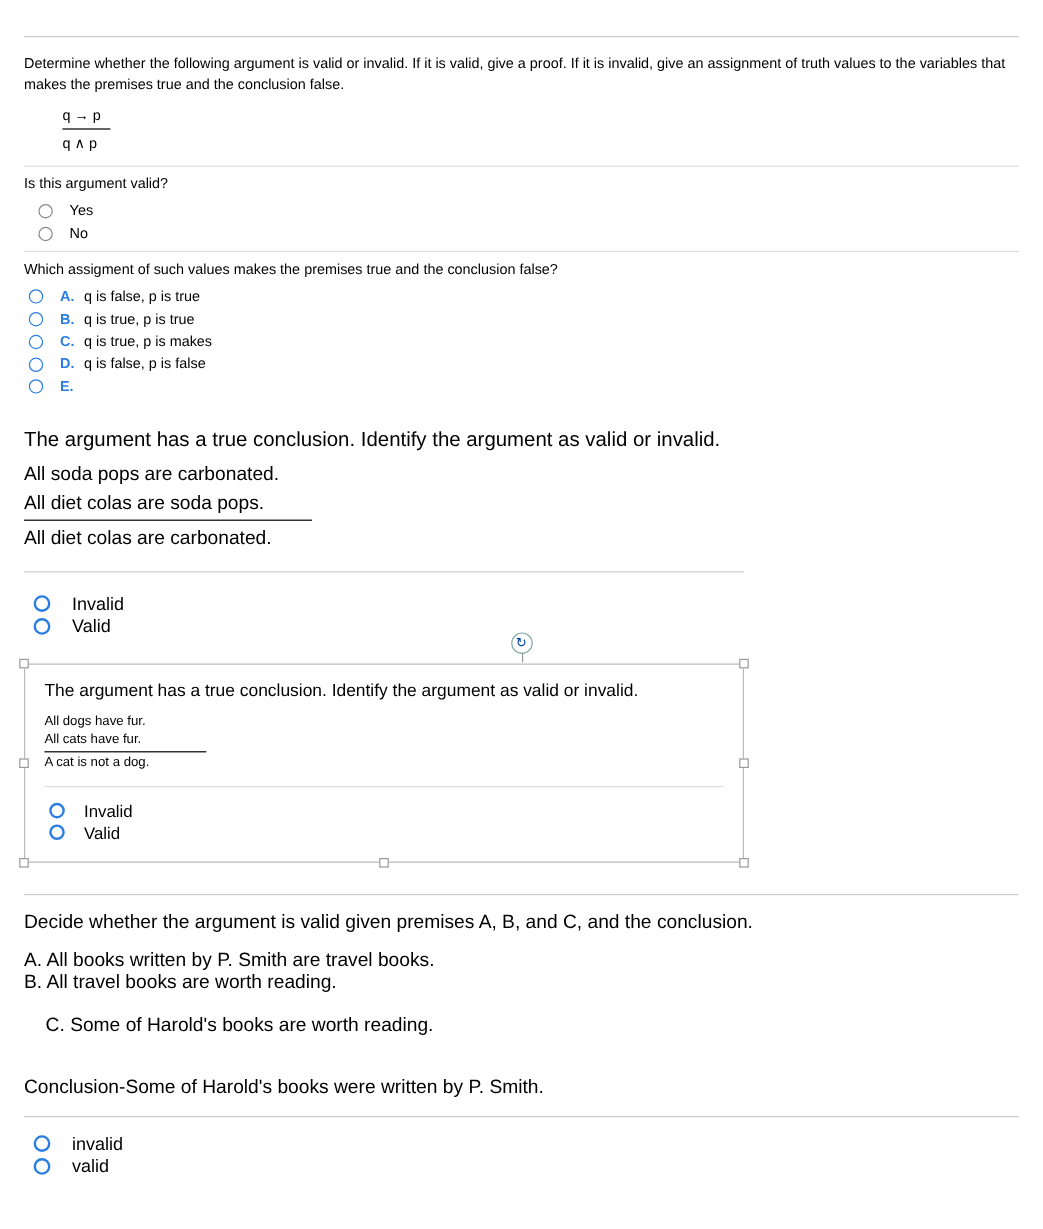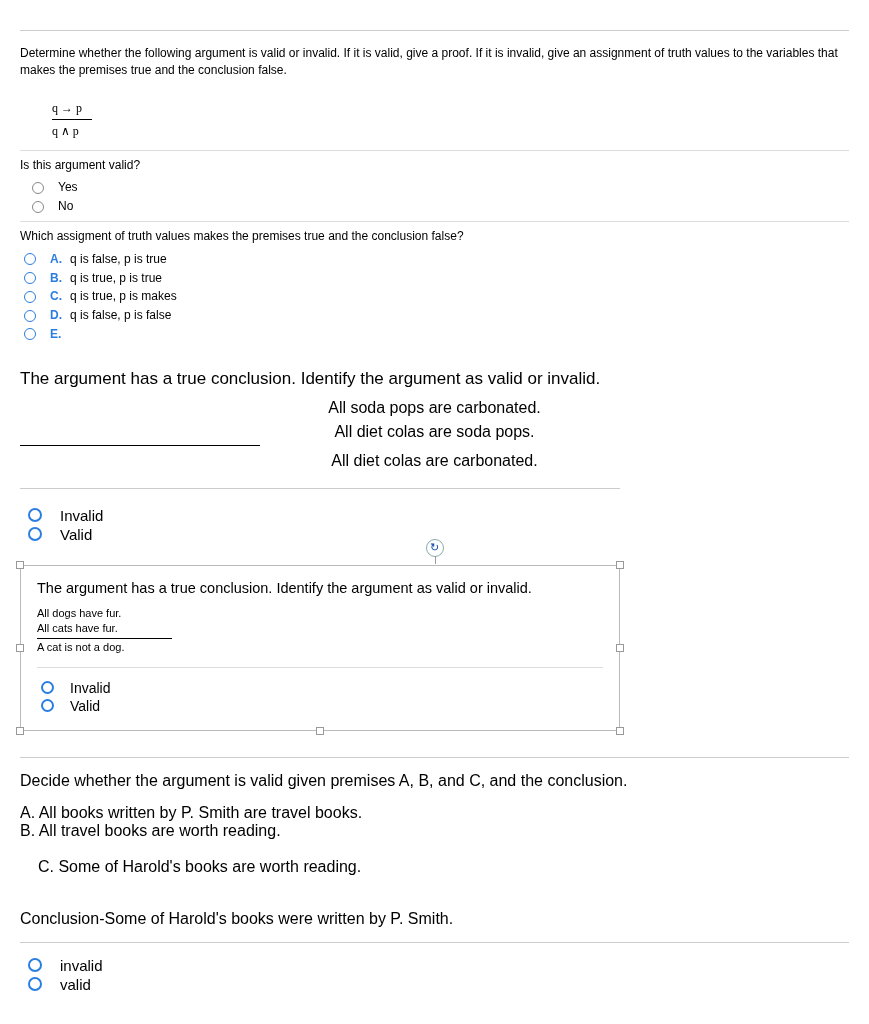--- a/index.html
+++ b/index.html
@@ -17,30 +17,29 @@
   }
   .hr-top {
     border-top: 1px solid #ccc;
     margin: 10px 0 14px 0;
   }
   .q1-block {
     font-size: 12px;
     line-height: 1.4;
   }
   .q1-text {
-    margin-bottom: 20px;
+    margin-bottom: 8px;
   }
   .argument-logic {
     margin: 6px 0 10px 32px;
     font-family: Arial, sans-serif;
     font-size: 12px;
   }
   .premise-line {
     line-height: 1.5;
-    font-family: Liberation Serif, serif;
   }
   .logic-rule {
     border-top: 1px solid #000;
     width: 40px;
     margin: 2px 0;
   }
   .sep {
     border-top: 1px solid #ddd;
     margin: 6px 0;
   }
@@ -69,21 +68,20 @@
     font-size: 16px;
     margin-top: 26px;
   }
   .q-prompt-lg {
     font-size: 17px;
     margin-bottom: 10px;
   }
   .syllogism {
     font-size: 16px;
     margin: 6px 0 4px 0;
-    text-align: center;
   }
   .syll-rule {
     border-top: 1px solid #000;
     width: 240px;
     margin: 2px 0 2px 0;
   }
   .hr-light {
     border-top: 1px solid #ccc;
     margin: 18px 0;
     width: 600px;
@@ -195,21 +193,21 @@
     <div class="sub-q">Is this argument valid?</div>
     <div class="radio-row">
       <span class="circle"></span>
       <span>Yes</span>
     </div>
     <div class="radio-row">
       <span class="circle"></span>
       <span>No</span>
     </div>
     <div class="sep"></div>
-    <div class="sub-q">Which assigment of truth values makes the premises true and the conclusion false?</div>
+    <div class="sub-q">Which assigment of such values makes the premises true and the conclusion false?</div>
     <div class="radio-row blue">
       <span class="circle"></span>
       <span class="marker">A.</span>
       <span>q is false, p is true</span>
     </div>
     <div class="radio-row blue">
       <span class="circle"></span>
       <span class="marker">B.</span>
       <span>q is true, p is true</span>
     </div>

